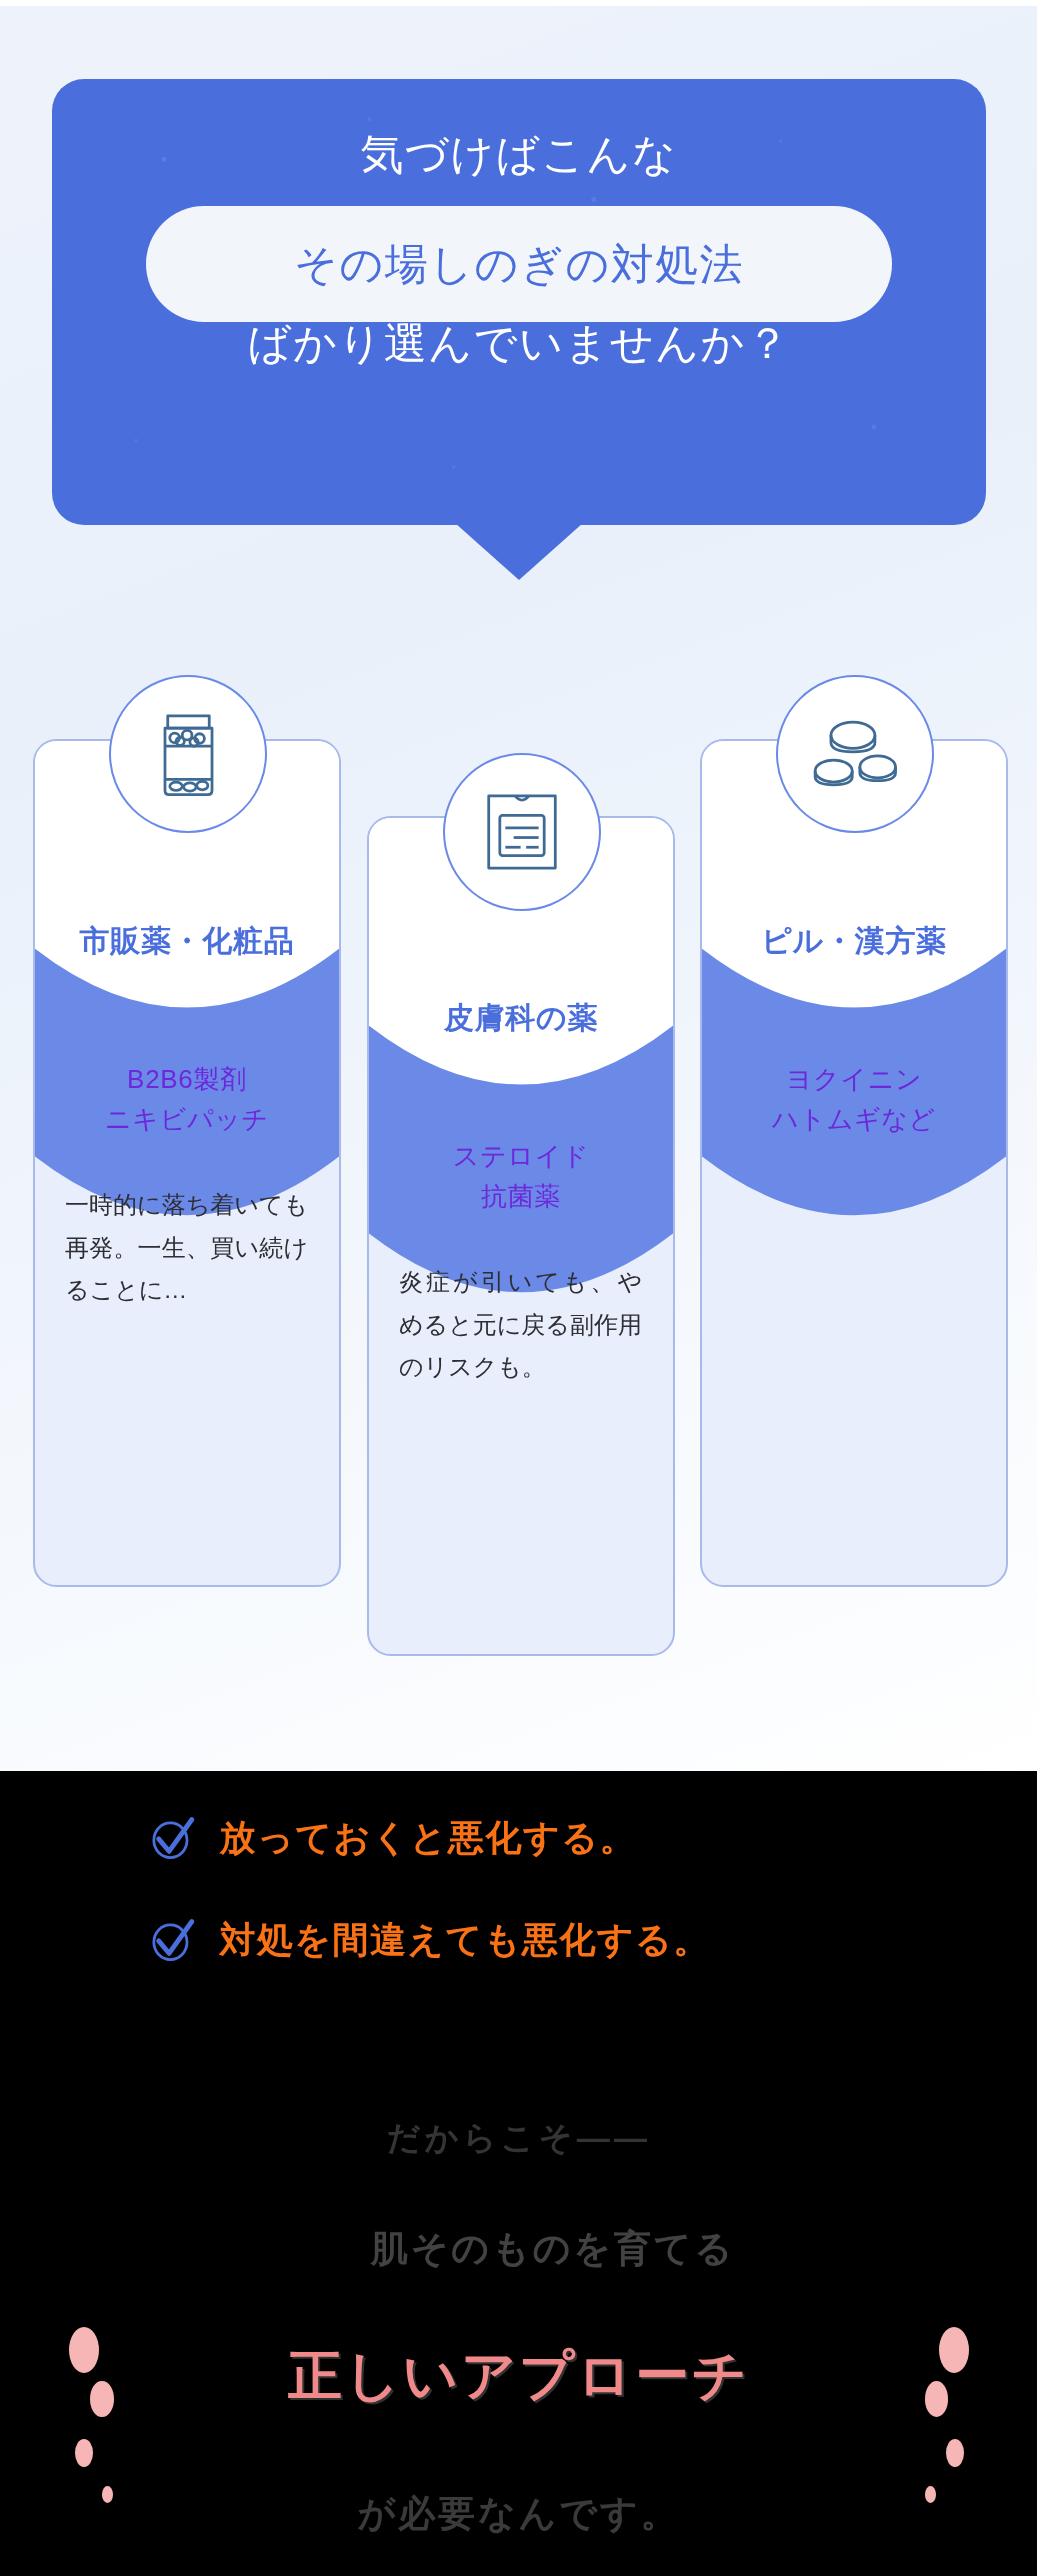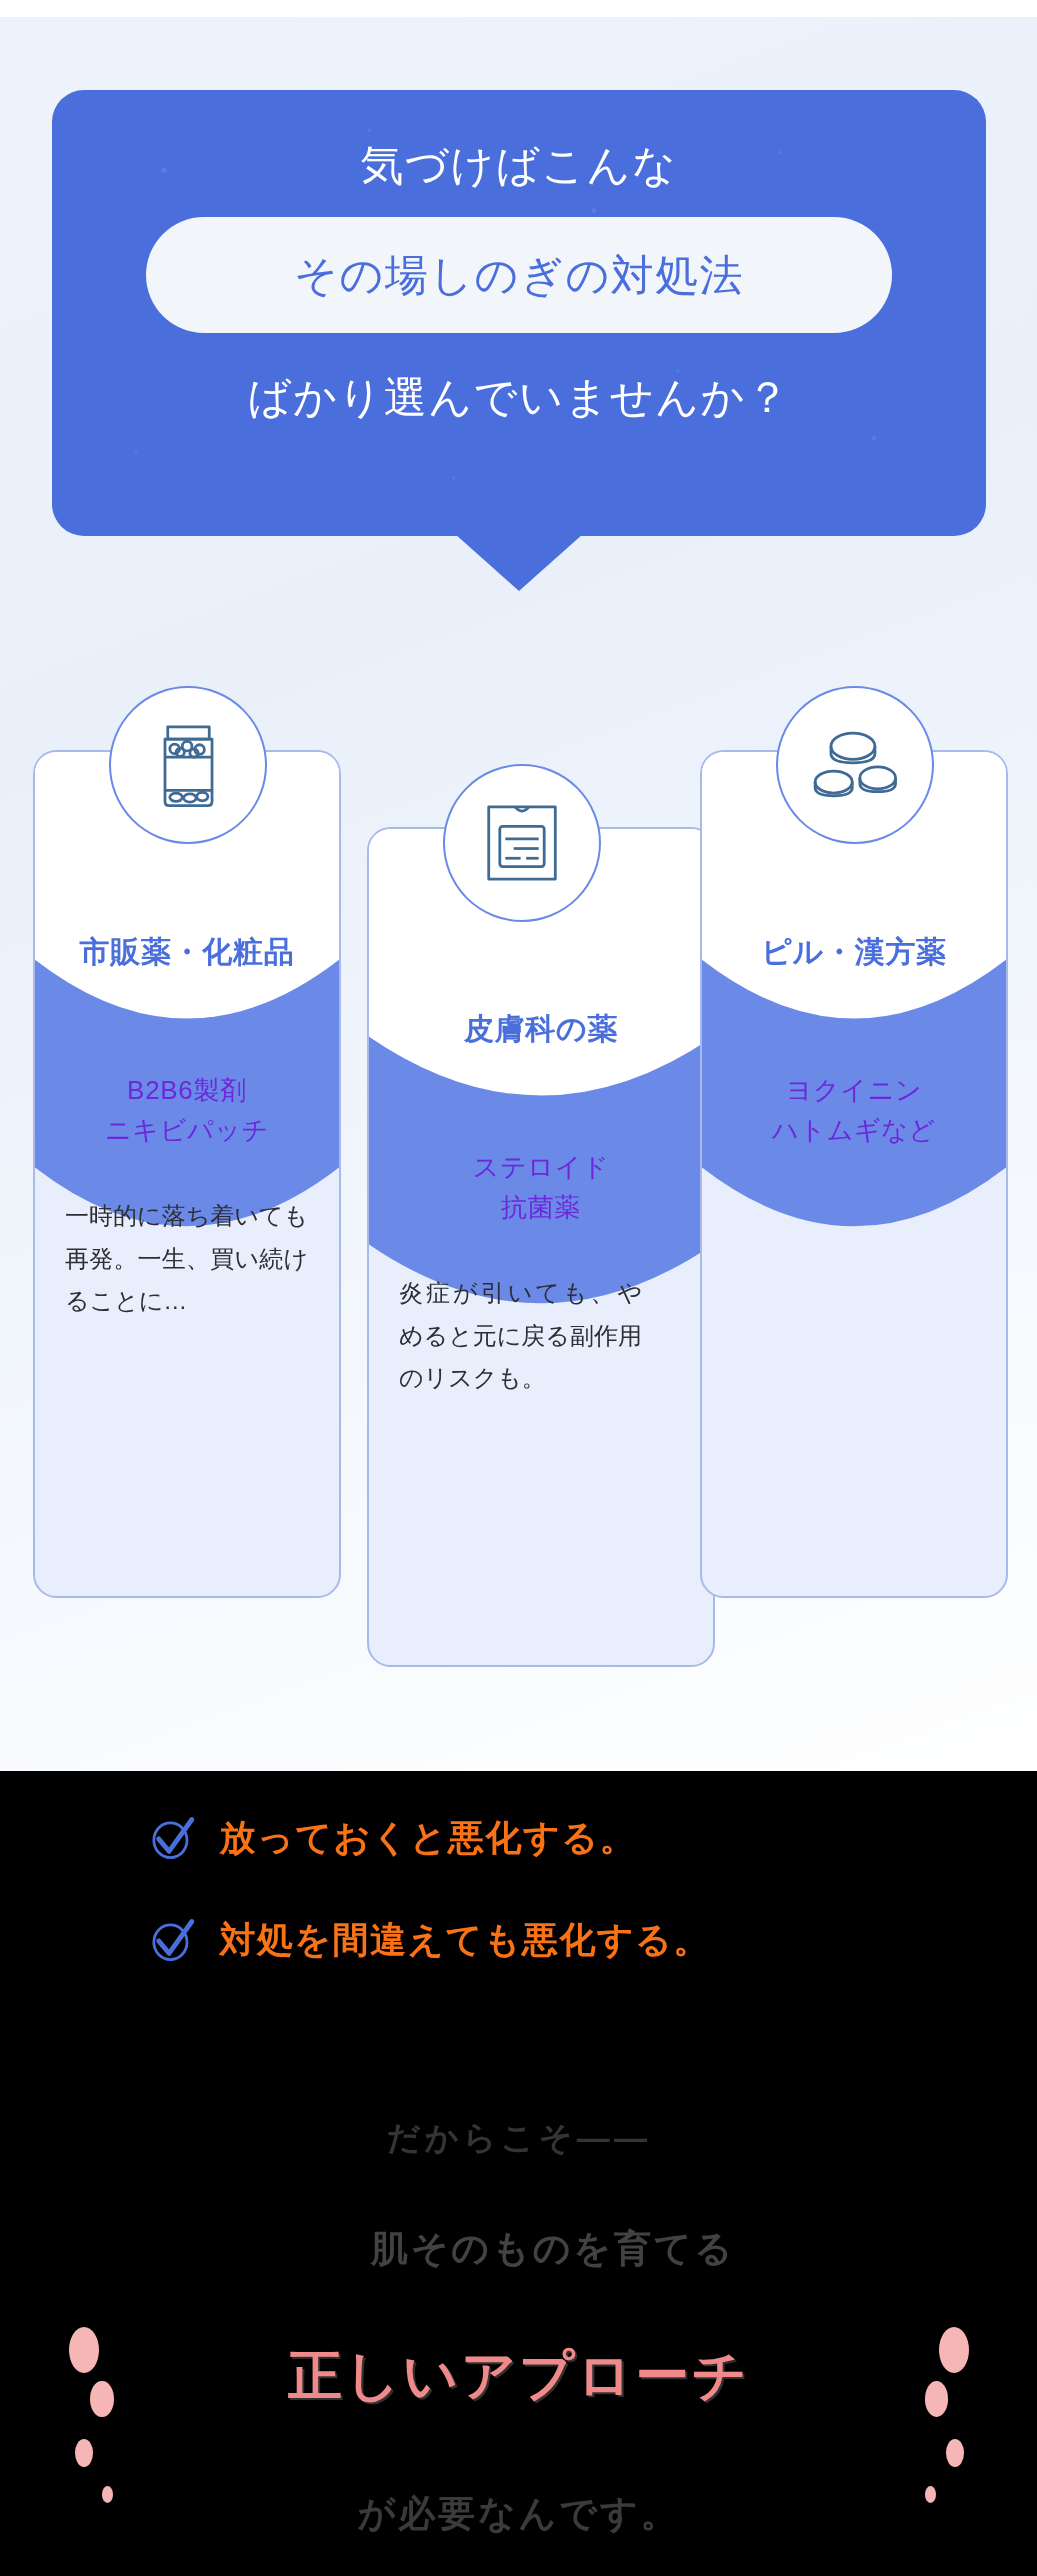--- a/index.html
+++ b/index.html
@@ -5,21 +5,21 @@
   html,body{margin:0;padding:0;}
   body{
     width:1038px;
     font-family:"Liberation Sans","DejaVu Sans",sans-serif;
     background:#ffffff;
   }
   .page{position:relative;width:1038px;height:2576px;overflow:hidden;}
 
   
   .top-section{
-    position:absolute;left:0;top:17px;width:1038px;height:1771px;
+    position:absolute;left:0;top:6px;width:1038px;height:1771px;
     background:linear-gradient(160deg,#eef3fb 0%,#e9f0fa 35%,#f4f8fd 70%,#ffffff 100%);
   }
 
   
   .bubble{
     position:absolute;left:52px;top:73px;width:934px;height:446px;
     background:#4a6fdc;border-radius:32px;
   }
   .bubble:before{
     content:"";position:absolute;inset:0;border-radius:32px;
@@ -39,40 +39,40 @@
     position:absolute;left:50%;top:517px;transform:translateX(-50%);
     width:0;height:0;
     border-left:64px solid transparent;border-right:64px solid transparent;
     border-top:57px solid #4a6fdc;
   }
   .bub-line{
     position:relative;z-index:2;text-align:center;color:#ffffff;
     font-size:43px;font-weight:400;letter-spacing:1.4px;line-height:1;
   }
   .bub-line1{padding-top:54px;}
-  .bub-line3{padding-top:15px;margin-top:28px;}
+  .bub-line3{padding-top:0;}
   .pill{
     position:relative;z-index:2;
     margin:30px auto 0;width:746px;height:116px;
     background:#f2f5fa;border-radius:62px;
     display:flex;align-items:center;justify-content:center;
   }
   .pill-text{
     color:#4a6fdc;font-size:43px;font-weight:400;letter-spacing:1.4px;line-height:1;
   }
 
   
   .cards{position:absolute;left:0;top:650px;width:1038px;height:1079px;}
   .card{
     position:absolute;width:304px;
     border:2.1px solid #a8baec;border-radius:23.5px;
     background:#e8eefb;overflow:hidden;
   }
   .card1{left:33px;top:83px;height:844px;}
-  .card2{left:367px;top:160px;height:836px;padding-left:40px;}
+  .card2{left:367px;top:160px;height:836px;}
   .card3{left:700px;top:83px;height:844px;}
 
   .card-wave{position:absolute;left:0;top:0;width:100%;}
   .card-wave svg{display:block;width:100%;}
 
   .card-title{
     position:absolute;left:0;width:100%;text-align:center;
     color:#4a6fdc;font-size:30px;font-weight:700;letter-spacing:0.7px;line-height:1;
   }
   .card1 .card-title,.card3 .card-title{top:185px;}

